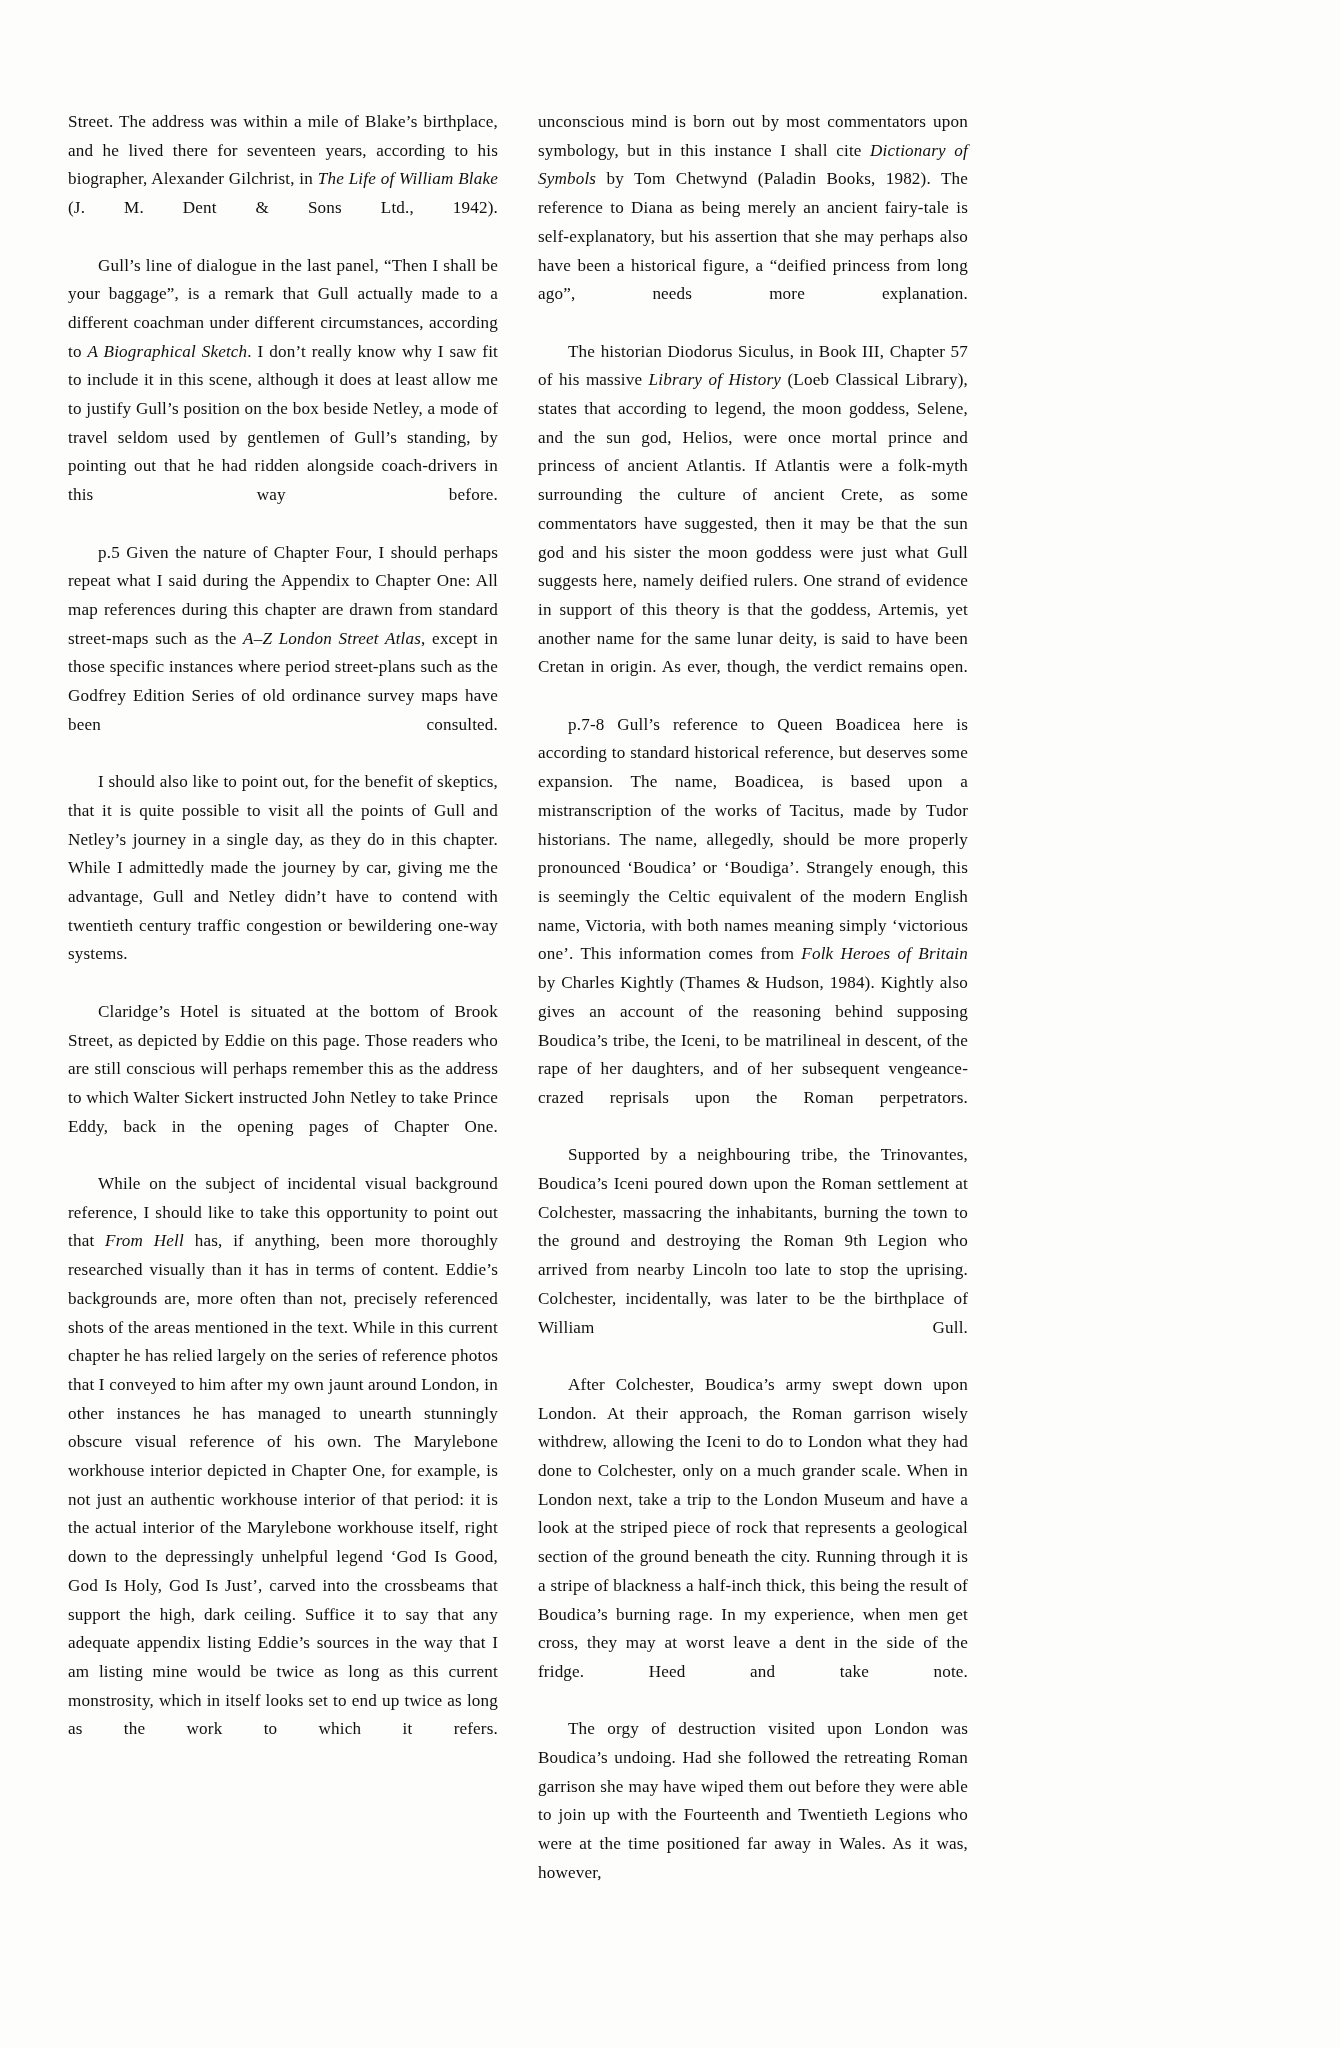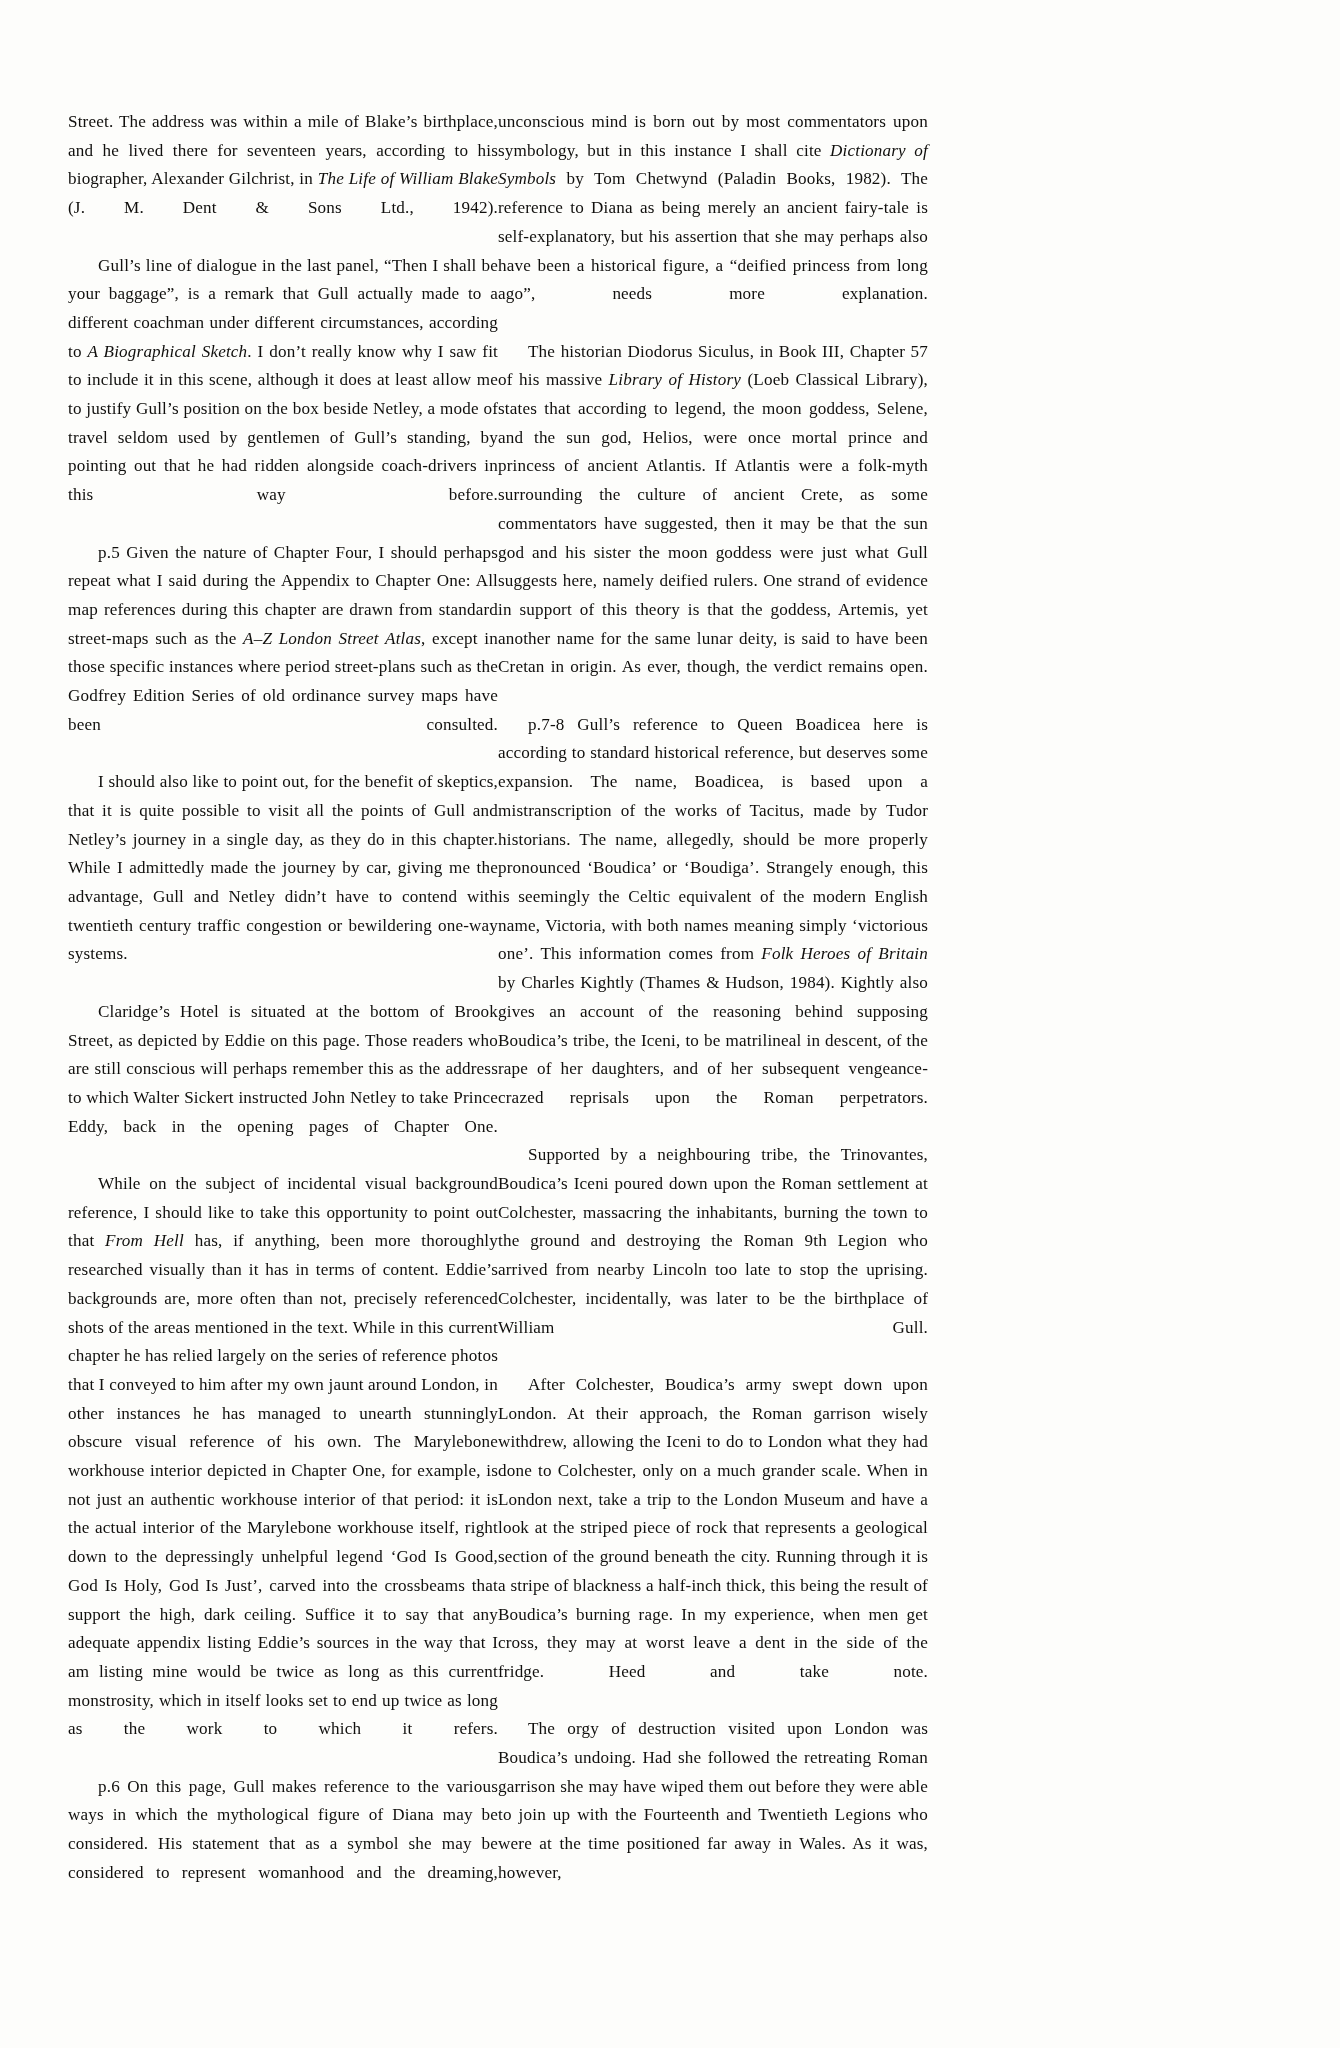--- a/index.html
+++ b/index.html
@@ -21,21 +21,21 @@
   .columns {
     position: absolute;
     left: 68px;
     top: 108px;
     width: 900px;
   }
   .col {
     width: 430px;
     float: left;
   }
-  .col-left  { }
+  .col-left  { margin-right: 40px; }
   .col-right { }
   .clearfix::after { content: ""; display: block; clear: both; }
 
   p {
     margin: 0;
     font-size: 17.1px;
     line-height: 28.7px;
     text-align: justify;
     text-justify: inter-word;
     hyphens: none;
@@ -60,21 +60,20 @@
 
 <div class="page">
   <div class="columns clearfix">
     <div class="col col-left" id="left-col">
         <p class="noindent"><span>Street. The address was within a mile of Blake’s birthplace, and he lived there for seventeen years, according to his biographer, Alexander Gilchrist, in </span><i>The Life of William Blake</i><span> (J. M. Dent &amp; Sons Ltd., 1942).</span></p>
         <p class="indent"><span>Gull’s line of dialogue in the last panel, “Then I shall be your baggage”, is a remark that Gull actually made to a different coachman under different circumstances, according to </span><i>A Biographical Sketch</i><span>. I don’t really know why I saw fit to include it in this scene, although it does at least allow me to justify Gull’s position on the box beside Netley, a mode of travel seldom used by gentlemen of Gull’s standing, by pointing out that he had ridden alongside coach-drivers in this way before.</span></p>
         <p class="indent"><b>p.5</b><span> Given the nature of Chapter Four, I should perhaps repeat what I said during the Appendix to Chapter One: All map references during this chapter are drawn from standard street-maps such as the </span><i>A–Z London Street Atlas</i><span>, except in those specific instances where period street-plans such as the Godfrey Edition Series of old ordinance survey maps have been consulted.</span></p>
         <p class="indent"><span>I should also like to point out, for the benefit of skeptics, that it is quite possible to visit all the points of Gull and Netley’s journey in a single day, as they do in this chapter. While I admittedly made the journey by car, giving me the advantage, Gull and Netley didn’t have to contend with twentieth century traffic congestion or bewildering one-way systems.</span></p>
         <p class="indent"><span>Claridge’s Hotel is situated at the bottom of Brook Street, as depicted by Eddie on this page. Those readers who are still conscious will perhaps remember this as the address to which Walter Sickert instructed John Netley to take Prince Eddy, back in the opening pages of Chapter One.</span></p>
         <p class="indent"><span>While on the subject of incidental visual background reference, I should like to take this opportunity to point out that </span><i>From Hell</i><span> has, if anything, been more thoroughly researched visually than it has in terms of content. Eddie’s backgrounds are, more often than not, precisely referenced shots of the areas mentioned in the text. While in this current chapter he has relied largely on the series of reference photos that I conveyed to him after my own jaunt around London, in other instances he has managed to unearth stunningly obscure visual reference of his own. The Marylebone workhouse interior depicted in Chapter One, for example, is not just an authentic workhouse interior of that period: it is the actual interior of the Marylebone workhouse itself, right down to the depressingly unhelpful legend ‘God Is Good, God Is Holy, God Is Just’, carved into the crossbeams that support the high, dark ceiling. Suffice it to say that any adequate appendix listing Eddie’s sources in the way that I am listing mine would be twice as long as this current monstrosity, which in itself looks set to end up twice as long as the work to which it refers.</span></p>
-        <p class="indent"><b>p.6</b><span> On this page, Gull makes reference to the various ways in which the mythological figure of Diana may be considered. His statement that as a symbol she may be considered to represent womanhood and the dreaming,</span></p>
       </div>
     <div class="col col-right" id="right-col">
         <p class="noindent"><span>unconscious mind is born out by most commentators upon symbology, but in this instance I shall cite </span><i>Dictionary of Symbols</i><span> by Tom Chetwynd (Paladin Books, 1982). The reference to Diana as being merely an ancient fairy-tale is self-explanatory, but his assertion that she may perhaps also have been a historical figure, a “deified princess from long ago”, needs more explanation.</span></p>
         <p class="indent"><span>The historian Diodorus Siculus, in Book III, Chapter 57 of his massive </span><i>Library of History</i><span> (Loeb Classical Library), states that according to legend, the moon goddess, Selene, and the sun god, Helios, were once mortal prince and princess of ancient Atlantis. If Atlantis were a folk-myth surrounding the culture of ancient Crete, as some commentators have suggested, then it may be that the sun god and his sister the moon goddess were just what Gull suggests here, namely deified rulers. One strand of evidence in support of this theory is that the goddess, Artemis, yet another name for the same lunar deity, is said to have been Cretan in origin. As ever, though, the verdict remains open.</span></p>
         <p class="indent"><b>p.7-8</b><span> Gull’s reference to Queen Boadicea here is according to standard historical reference, but deserves some expansion. The name, Boadicea, is based upon a mistranscription of the works of Tacitus, made by Tudor historians. The name, allegedly, should be more properly pronounced ‘Boudica’ or ‘Boudiga’. Strangely enough, this is seemingly the Celtic equivalent of the modern English name, Victoria, with both names meaning simply ‘victorious one’. This information comes from </span><i>Folk Heroes of Britain</i><span> by Charles Kightly (Thames &amp; Hudson, 1984). Kightly also gives an account of the reasoning behind supposing Boudica’s tribe, the Iceni, to be matrilineal in descent, of the rape of her daughters, and of her subsequent vengeance-crazed reprisals upon the Roman perpetrators.</span></p>
         <p class="indent"><span>Supported by a neighbouring tribe, the Trinovantes, Boudica’s Iceni poured down upon the Roman settlement at Colchester, massacring the inhabitants, burning the town to the ground and destroying the Roman 9th Legion who arrived from nearby Lincoln too late to stop the uprising. Colchester, incidentally, was later to be the birthplace of William Gull.</span></p>
         <p class="indent"><span>After Colchester, Boudica’s army swept down upon London. At their approach, the Roman garrison wisely withdrew, allowing the Iceni to do to London what they had done to Colchester, only on a much grander scale. When in London next, take a trip to the London Museum and have a look at the striped piece of rock that represents a geological section of the ground beneath the city. Running through it is a stripe of blackness a half-inch thick, this being the result of Boudica’s burning rage. In my experience, when men get cross, they may at worst leave a dent in the side of the fridge. Heed and take note.</span></p>
         <p class="indent"><span>The orgy of destruction visited upon London was Boudica’s undoing. Had she followed the retreating Roman garrison she may have wiped them out before they were able to join up with the Fourteenth and Twentieth Legions who were at the time positioned far away in Wales. As it was, however,</span></p>
       </div>
   </div>

